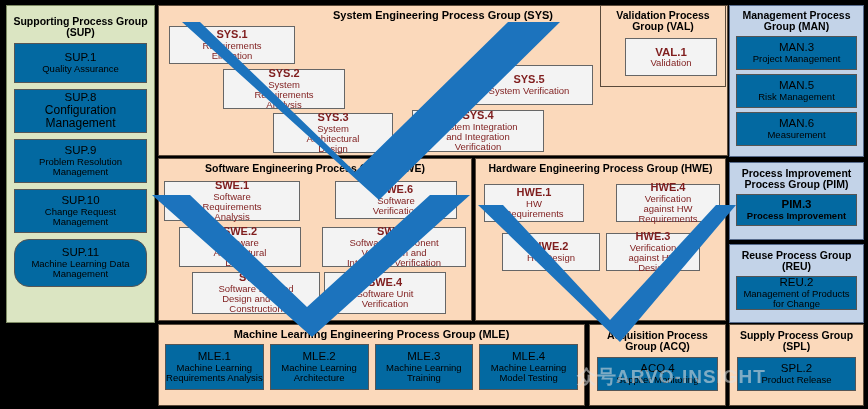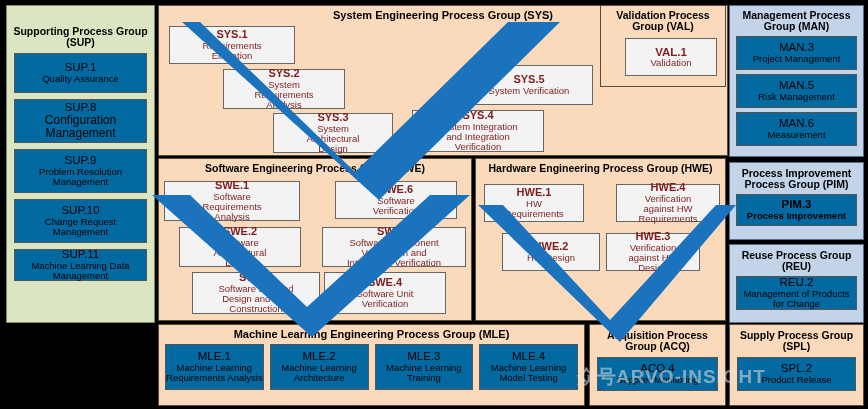--- a/index.html
+++ b/index.html
@@ -42,39 +42,39 @@
 </head>
 <body>
 
 <div id="stage">
 
   <div class="blackbox" style="left:578px;top:88px;width:148px;height:68px;"></div>
   <div class="blackbox" style="left:0px;top:323px;width:155px;height:86px;"></div>
   <div class="blackbox" style="left:0px;top:0px;width:868px;height:4px;"></div>
 
   <div class="group green" style="left:6px;top:5px;width:149px;height:318px;">
-    <div class="gtitle" style="font-size:10.5px;padding:20px 6px 4px;">Supporting Process Group (SUP)</div>
+    <div class="gtitle" style="font-size:10.5px;padding:10px 6px 4px;">Supporting Process Group (SUP)</div>
     <div style="padding:0 7px;display:flex;flex-direction:column;gap:6px;">
       <div class="flowbox" style="height:40px;">
         <span class="id" style="font-size:11.5px;">SUP.1</span>
         <span class="nm" style="font-size:9.5px;">Quality Assurance</span>
       </div>
       <div class="flowbox" style="height:44px;">
         <span class="id" style="font-size:11.5px;">SUP.8</span>
         <span class="nm" style="font-size:12px;max-width:108px;">Configuration Management</span>
       </div>
       <div class="flowbox" style="height:44px;">
         <span class="id" style="font-size:11.5px;">SUP.9</span>
         <span class="nm" style="font-size:9.5px;max-width:126px;">Problem Resolution Management</span>
       </div>
       <div class="flowbox" style="height:44px;">
         <span class="id" style="font-size:11.5px;">SUP.10</span>
         <span class="nm" style="font-size:9.5px;max-width:108px;">Change Request Management</span>
       </div>
-      <div class="flowbox" style="height:32px;">
+      <div class="flowbox" style="height:48px;border-radius:15px;">
         <span class="id" style="font-size:11.5px;">SUP.11</span>
         <span class="nm" style="font-size:9.5px;max-width:128px;">Machine Learning Data Management</span>
       </div>
     </div>
   </div>
 
   <div class="group peach" style="left:158px;top:5px;width:570px;height:151px;">
     <div class="gtitle" style="font-size:11px;padding:4px 0 0;">System Engineering Process Group (SYS)</div>
 
     <div class="box" style="left:10px;top:20px;width:126px;height:38px;">

